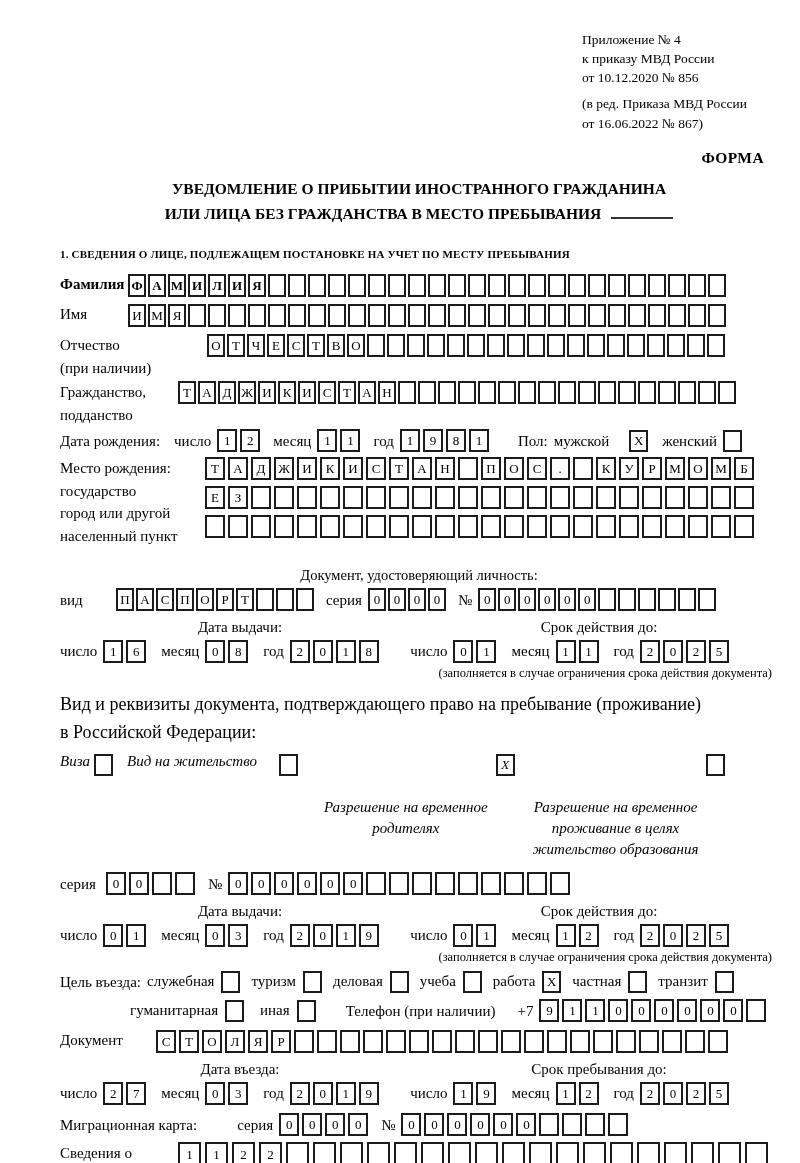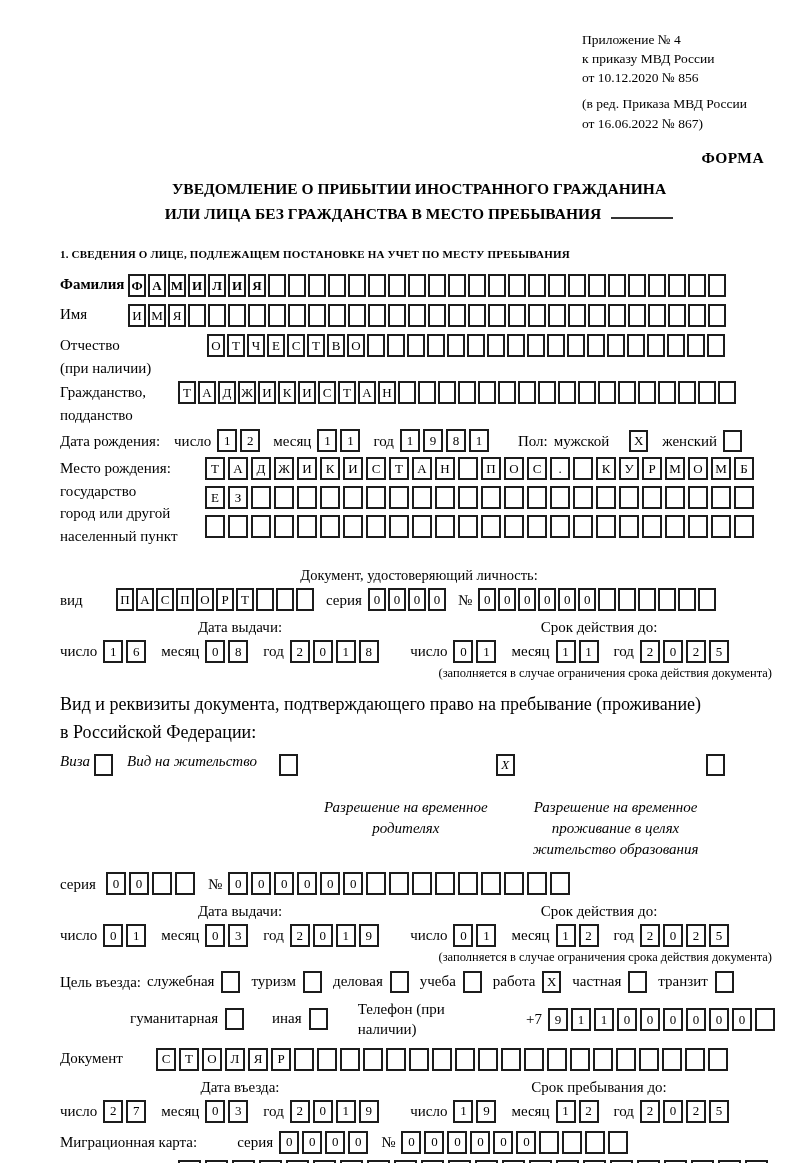--- a/index.html
+++ b/index.html
@@ -576,21 +576,21 @@
     </span>
   </div>
 
   <div class="row" style="margin-top:6px; align-items:center;">
     <span class="opt" style="margin-left:70px">
       <span>гуманитарная</span>
       <span class="cells checkbox">
           <span class="cell"></span>
         </span>
     </span>
-    <span class="opt" style="margin-left:26px">
+    <span class="opt" style="margin-left:14px">
       <span>иная</span>
       <span class="cells checkbox">
           <span class="cell"></span>
         </span>
     </span>
     <span style="margin-left:28px">Телефон (при наличии)</span>
     <span style="margin-left:22px; margin-right:6px">+7</span>
     <span class="cells wide">
         <span class="cell">9</span>
         <span class="cell">1</span>

